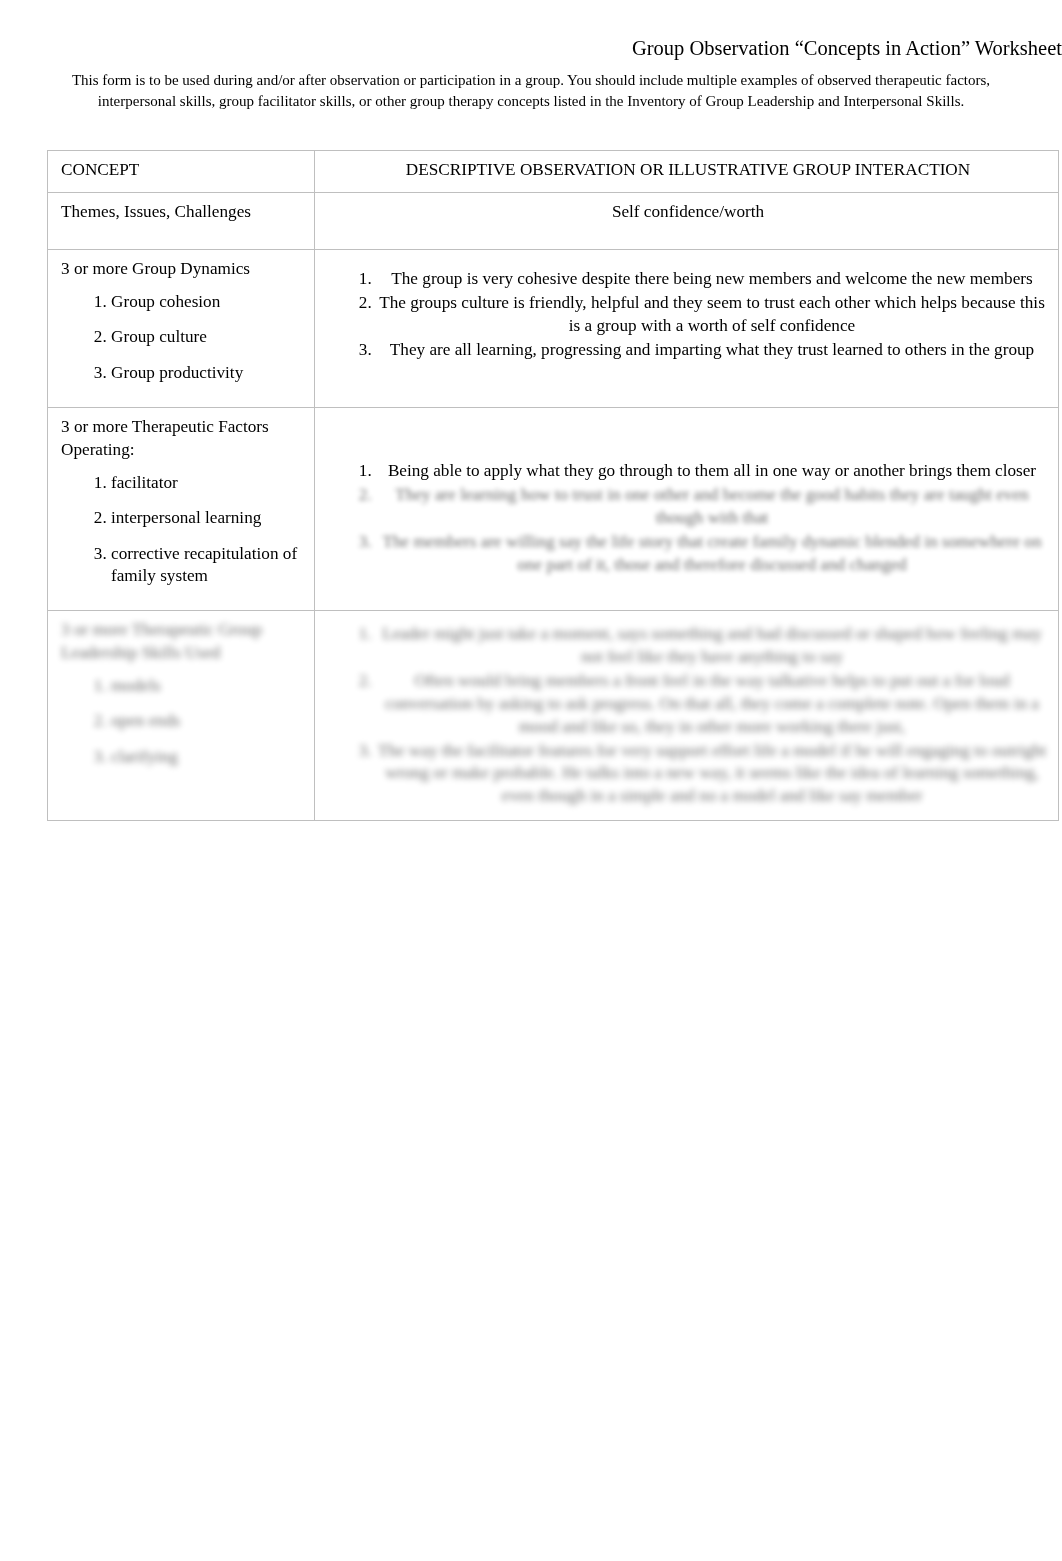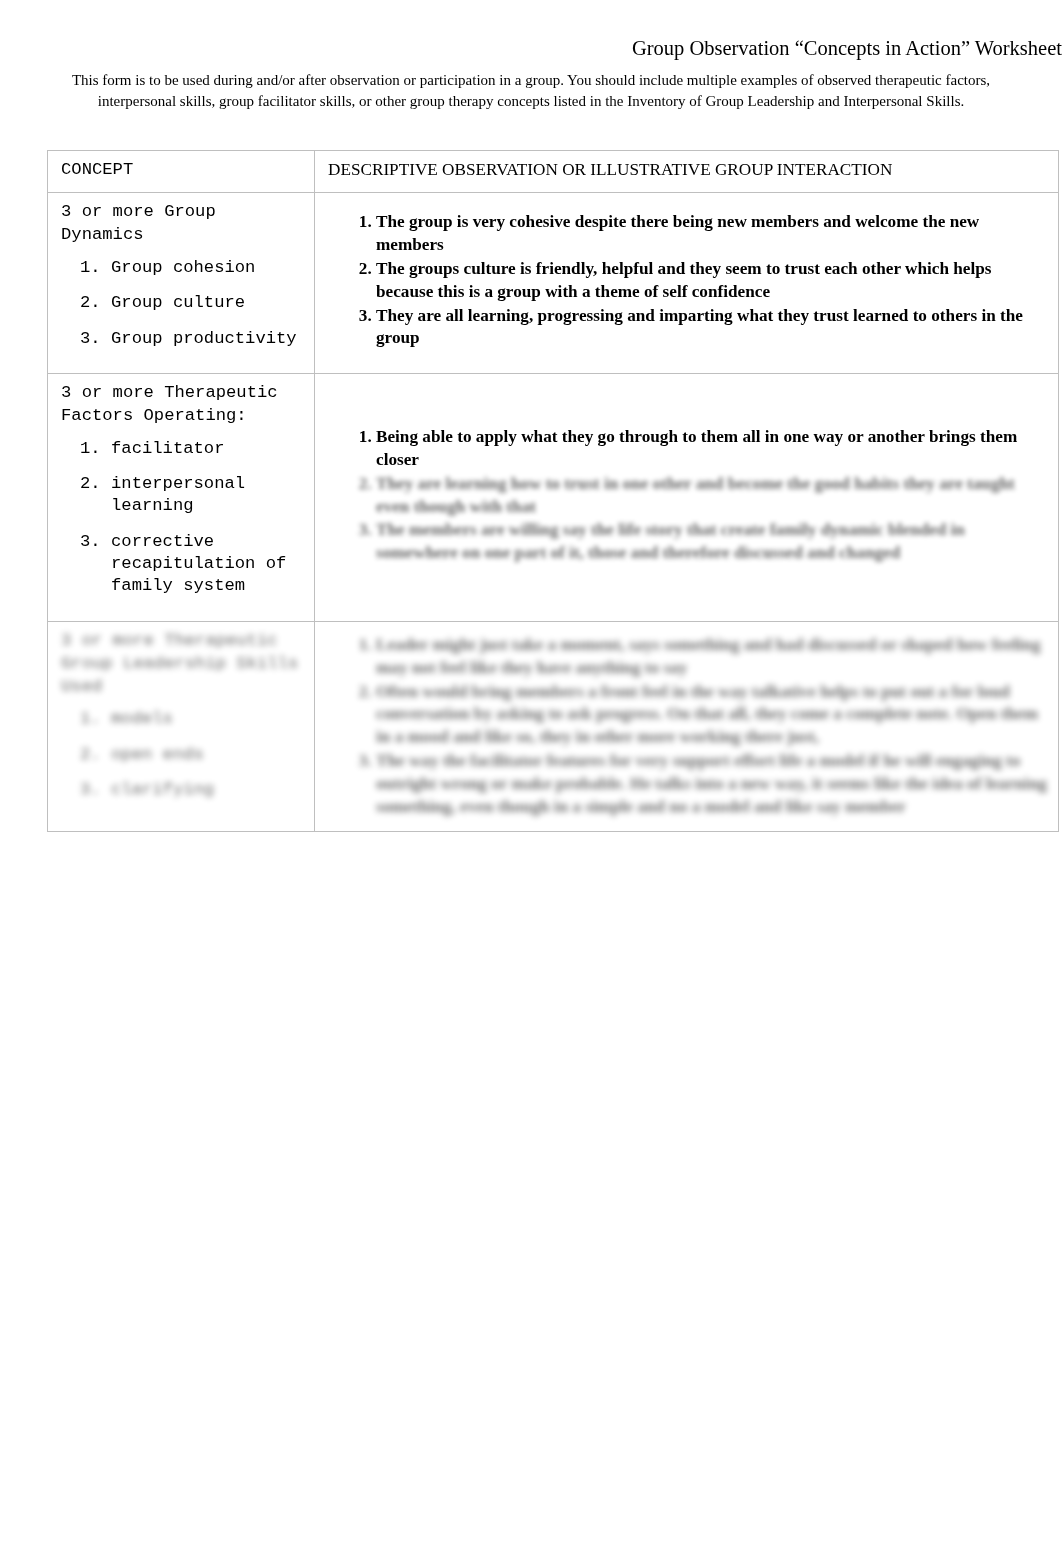--- a/index.html
+++ b/index.html
@@ -41,42 +41,41 @@
     width: 965px;
     table-layout: fixed;
   }
   table.worksheet td {
     border: 1px solid #bfbfbf;
     vertical-align: top;
     padding: 8px 10px 10px 13px;
     font-size: 17.2px;
     line-height: 1.33;
   }
-  td.col-concept { width: 243px; font-family: Liberation Mono, monospace; }
-  td.col-desc { width: 720px; }
+  td.col-concept { width: 243px; }
+  td.col-desc { width: 720px; text-align: center; }
   .header-row td {
     padding-top: 12px;
     padding-bottom: 14px;
   }
   .cell-title {
     margin: 0;
     padding: 0;
   }
   ol.sub {
     margin: 10px 0 4px 0;
     padding-left: 50px;
   }
   ol.sub li {
     margin-bottom: 13px;
     line-height: 1.3;
   }
   ol.desc {
     margin: 4px 0 2px 0;
     padding-left: 48px;
-    font-weight: bold;
   }
   ol.desc li {
     margin-bottom: 1px;
     line-height: 1.33;
   }
   .row-themes td { height: 38px; }
   .row-dynamics td.col-desc { padding-top: 14px; }
   .row-factors td.col-desc { padding-top: 48px; }
   .blur-1 {
     filter: blur(2.6px);
@@ -95,34 +94,42 @@
   <h1 class="doc-title">Group Observation “Concepts in Action” Worksheet</h1>
   <p class="doc-intro">This form is to be used during and/or after observation or participation in a group. You should include multiple examples of observed therapeutic factors, interpersonal skills, group facilitator skills, or other group therapy concepts listed in the Inventory of Group Leadership and Interpersonal Skills.</p>
 
   <table class="worksheet">
     <tbody>
       <tr class="header-row">
         <td class="col-concept">CONCEPT</td>
         <td class="col-desc">DESCRIPTIVE OBSERVATION OR ILLUSTRATIVE GROUP INTERACTION</td>
       </tr>
 
+      <tr class="row-themes">
+        <td class="col-concept">
+          <p class="cell-title">Themes, Issues, Challenges</p>
+        </td>
+        <td class="col-desc">
+          <p class="cell-title">Self confidence/worth</p>
+        </td>
+      </tr>
 
       <tr class="row-dynamics">
         <td class="col-concept">
           <p class="cell-title">3 or more Group Dynamics</p>
           <ol class="sub">
             <li>Group cohesion</li>
             <li>Group culture</li>
             <li>Group productivity</li>
           </ol>
         </td>
         <td class="col-desc">
           <ol class="desc">
             <li>The group is very cohesive despite there being new members and welcome the new members</li>
-            <li>The groups culture is friendly, helpful and they seem to trust each other which helps because this is a group with a theme of self confidence</li>
+            <li>The groups culture is friendly, helpful and they seem to trust each other which helps because this is a group with a worth of self confidence</li>
             <li>They are all learning, progressing and imparting what they trust learned to others in the group</li>
           </ol>
         </td>
       </tr>
 
       <tr class="row-factors">
         <td class="col-concept">
           <p class="cell-title">3 or more Therapeutic Factors Operating:</p>
           <ol class="sub">
             <li>facilitator</li>

